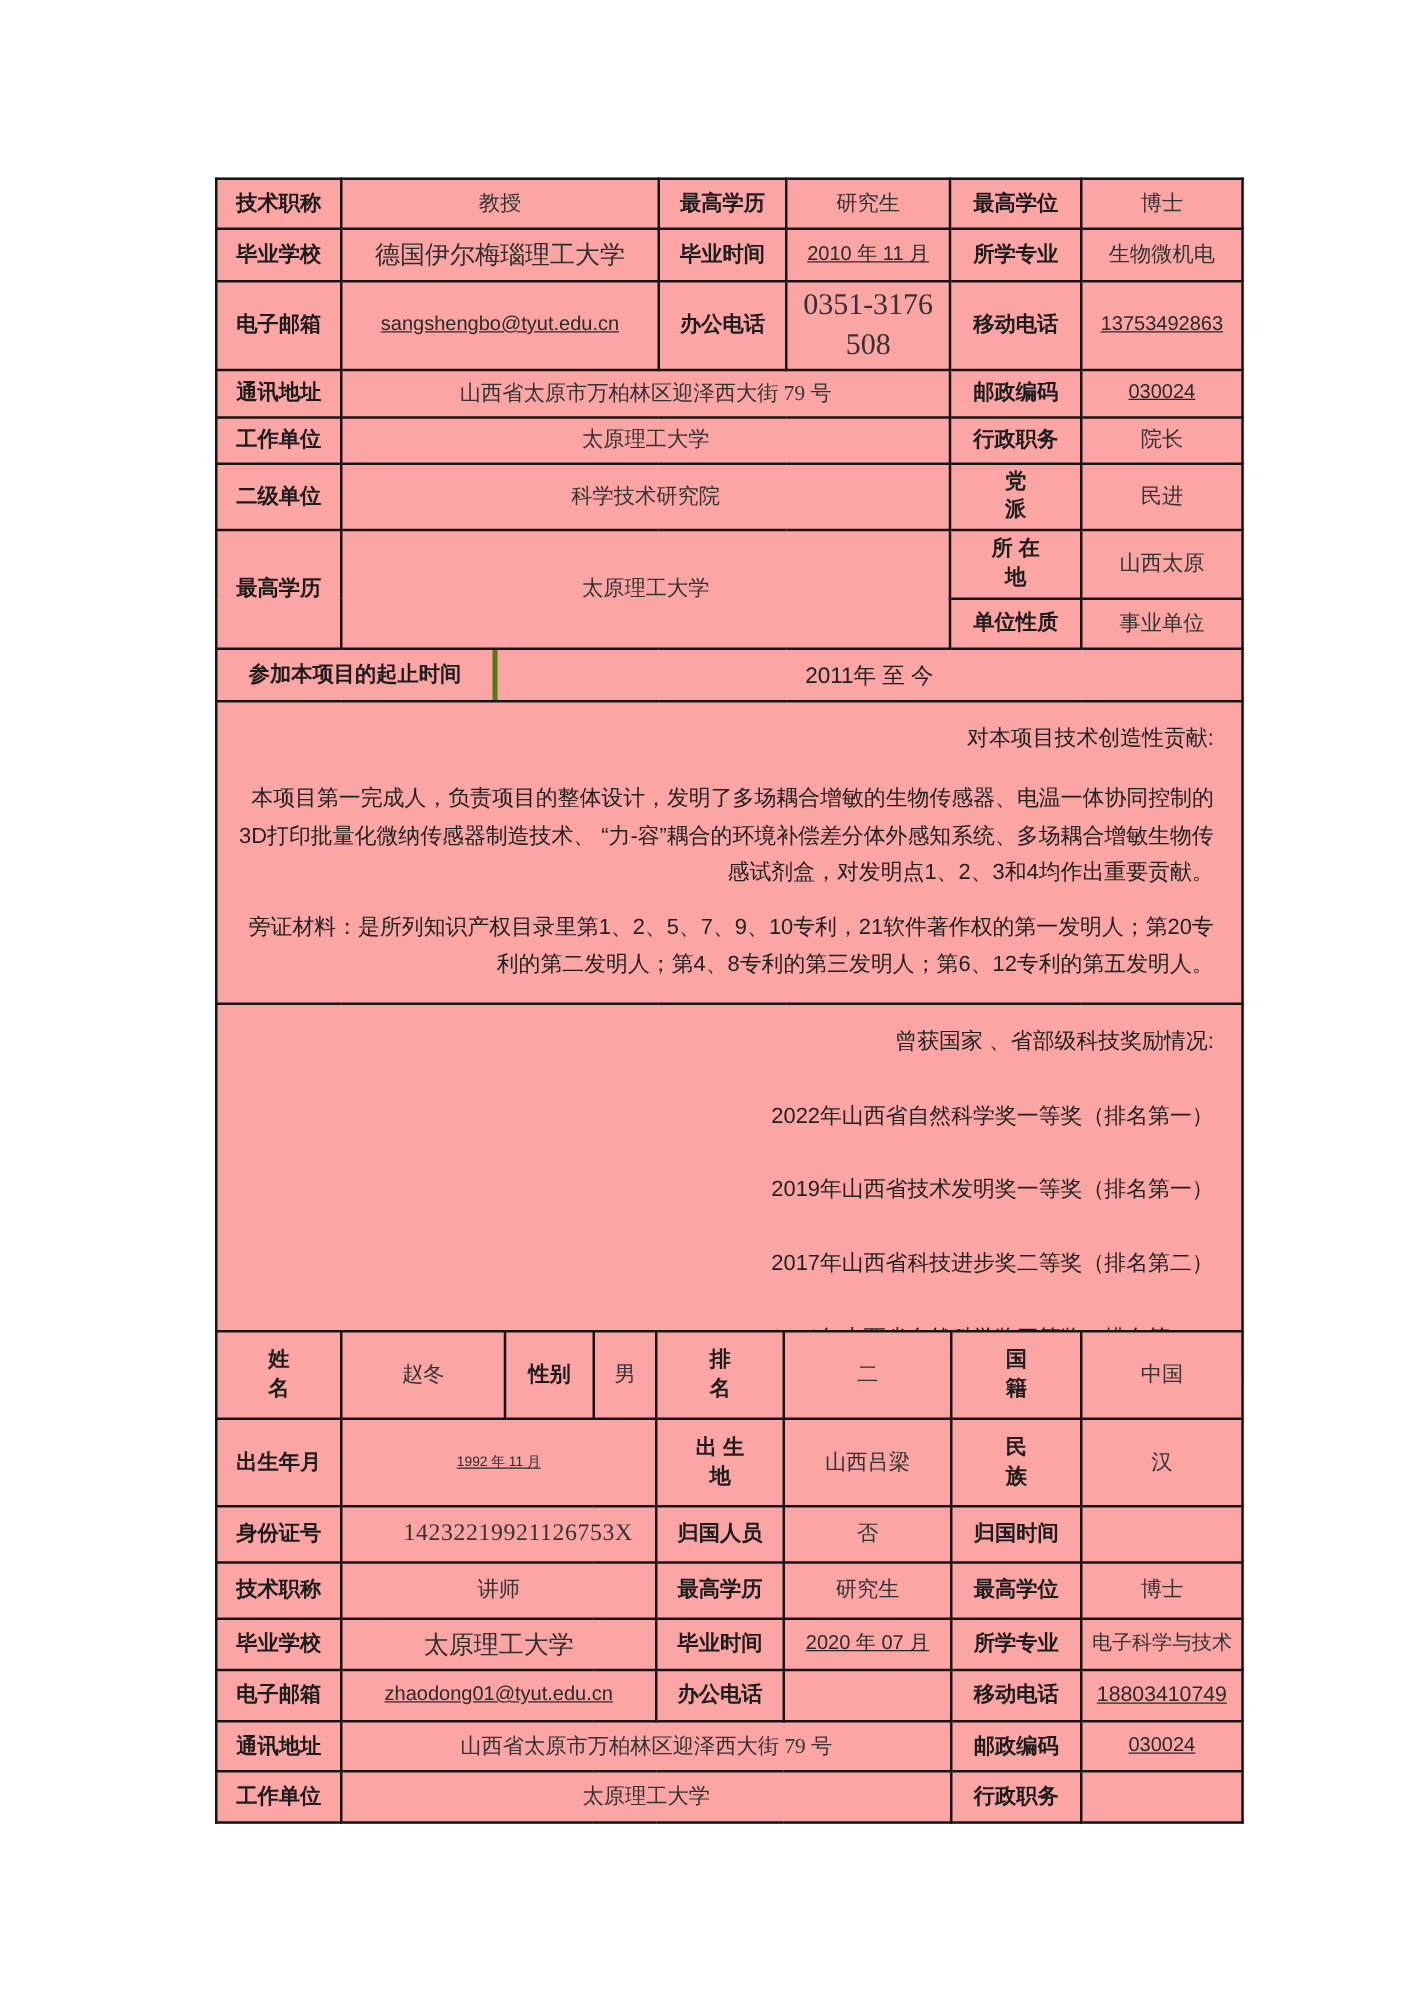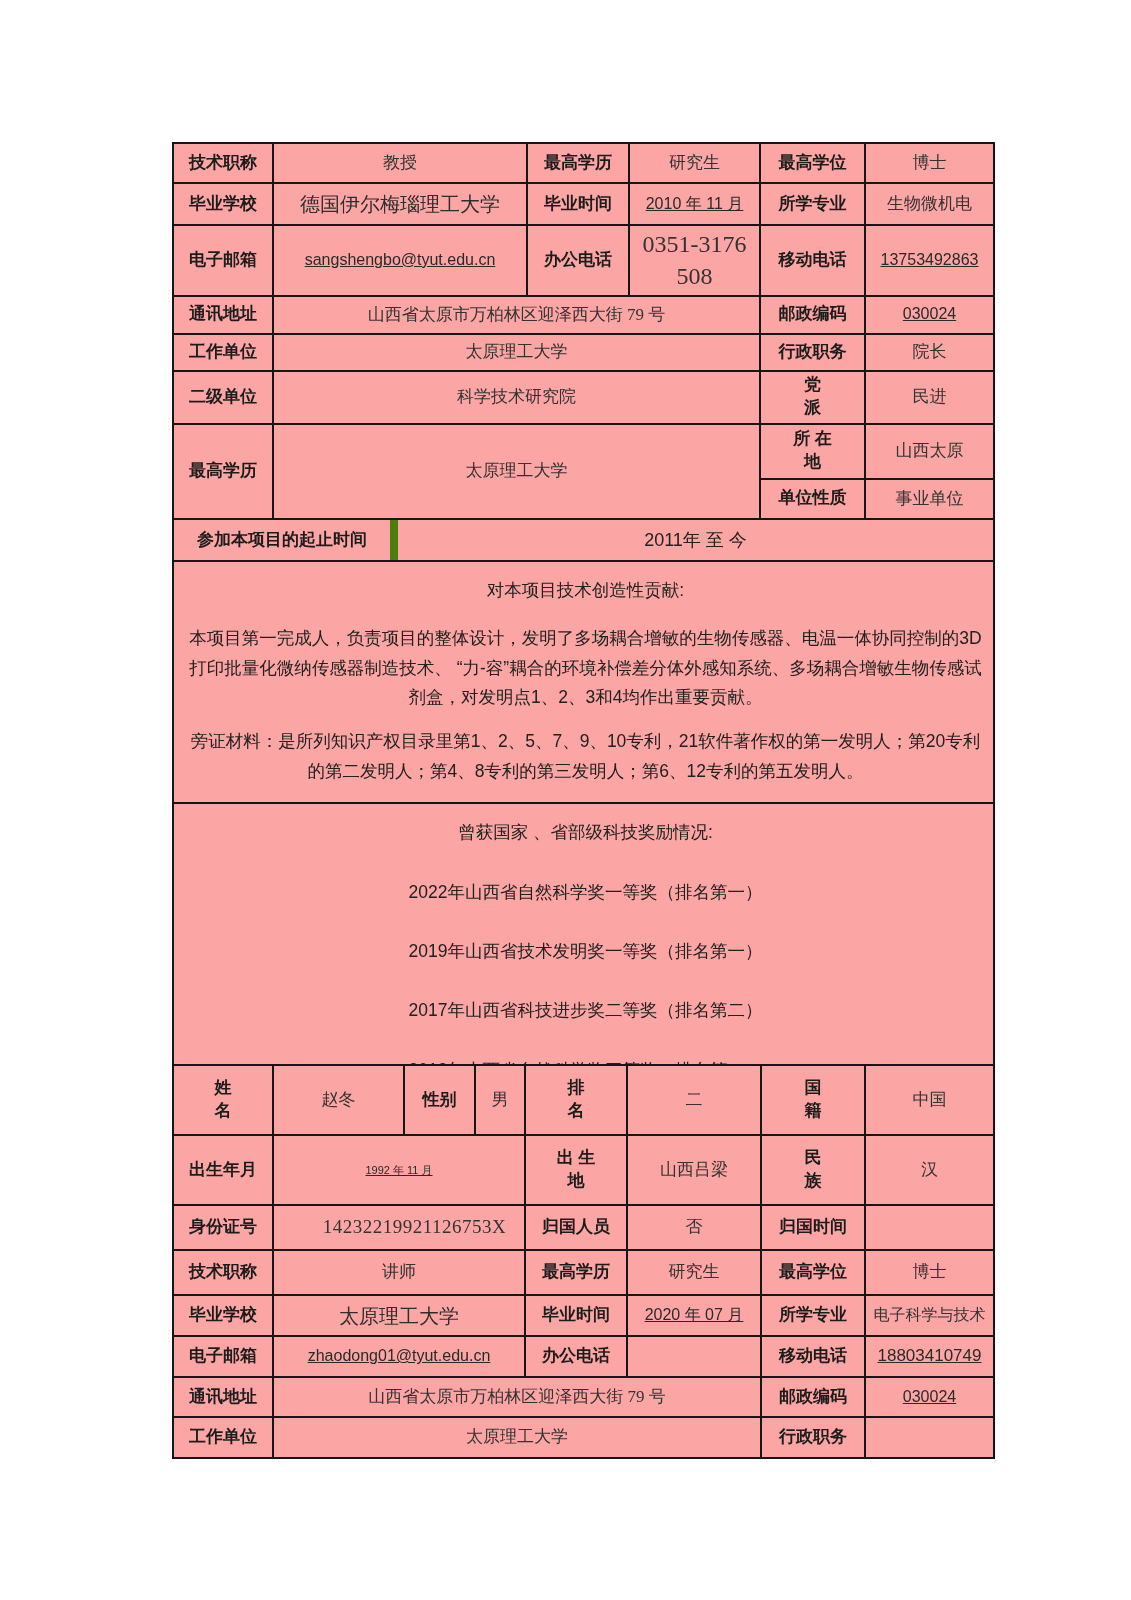--- a/index.html
+++ b/index.html
@@ -63,33 +63,33 @@
   
   .t2r1 { height: 70px; } .t2r2 { height: 70px; margin-top: 24px; } .t2r3 { height: 45px; }
   .t2r4 { height: 45px; } .t2r5 { height: 41px; } .t2r6 { height: 41px; }
   .t2r7 { height: 40px; } .t2r8 { height: 41px; }
 
   
   td.durcell { padding: 0; }
   .durflex { display: flex; height: 40px; align-items: stretch; }
   .dur-label {
     width: 224px; flex: 0 0 224px;
-    border-right: 8px solid #4d7c0f;
+    border-right: 4px solid #4d7c0f;
     display: flex; align-items: center; justify-content: center;
     font-weight: bold; font-size: 17px; color: #1c1c1c; text-align: right;
   }
   .dur-value {
     flex: 1; display: flex; align-items: center; justify-content: center;
     font-size: 18px; color: #222;
   }
 
   
   td.tblock {
-    text-align: center; vertical-align: top;
-    padding: 14px 6px 16px 10px;
+    text-align: right; vertical-align: top;
+    padding: 14px 22px 16px 10px;
     font-size: 17.5px; color: #212121; line-height: 1.68;
   }
   td.tblock p { margin: 0 0 15px 0; }
   td.tblock p:last-child { margin-bottom: 0; }
   #awards-block p { margin: 0 0 30px 0; }
   #awards-block p:last-child { margin-bottom: 4px; }
 </style>
 </head>
 <body>
 

